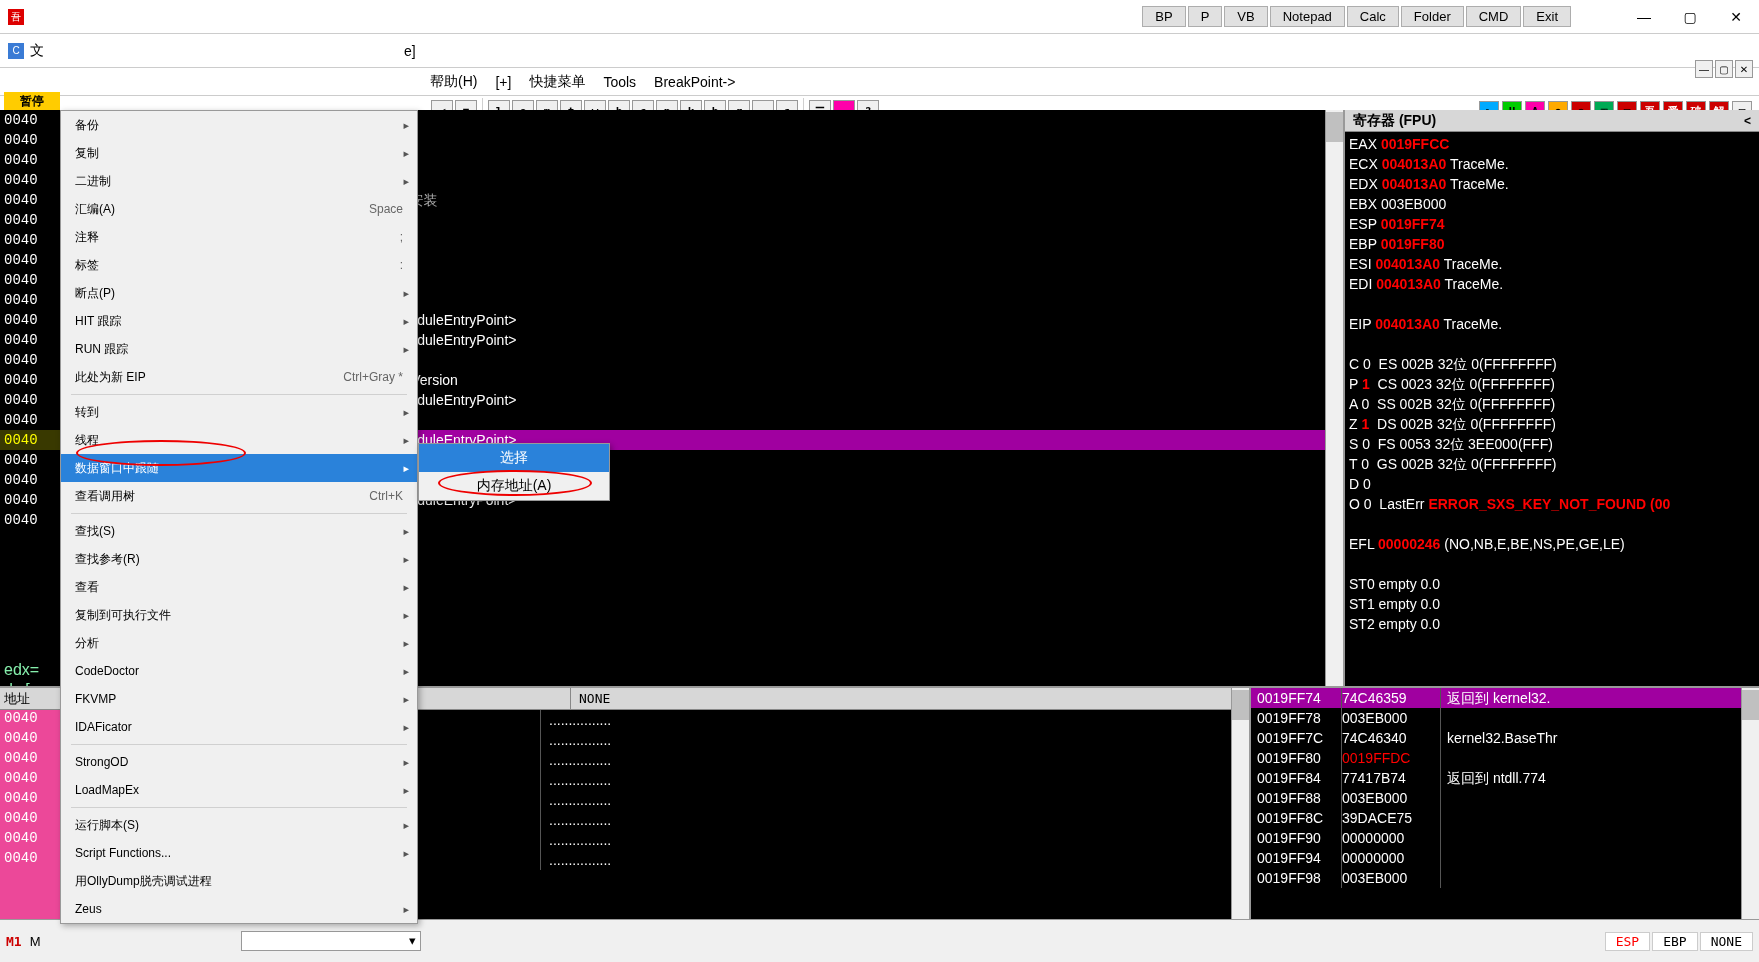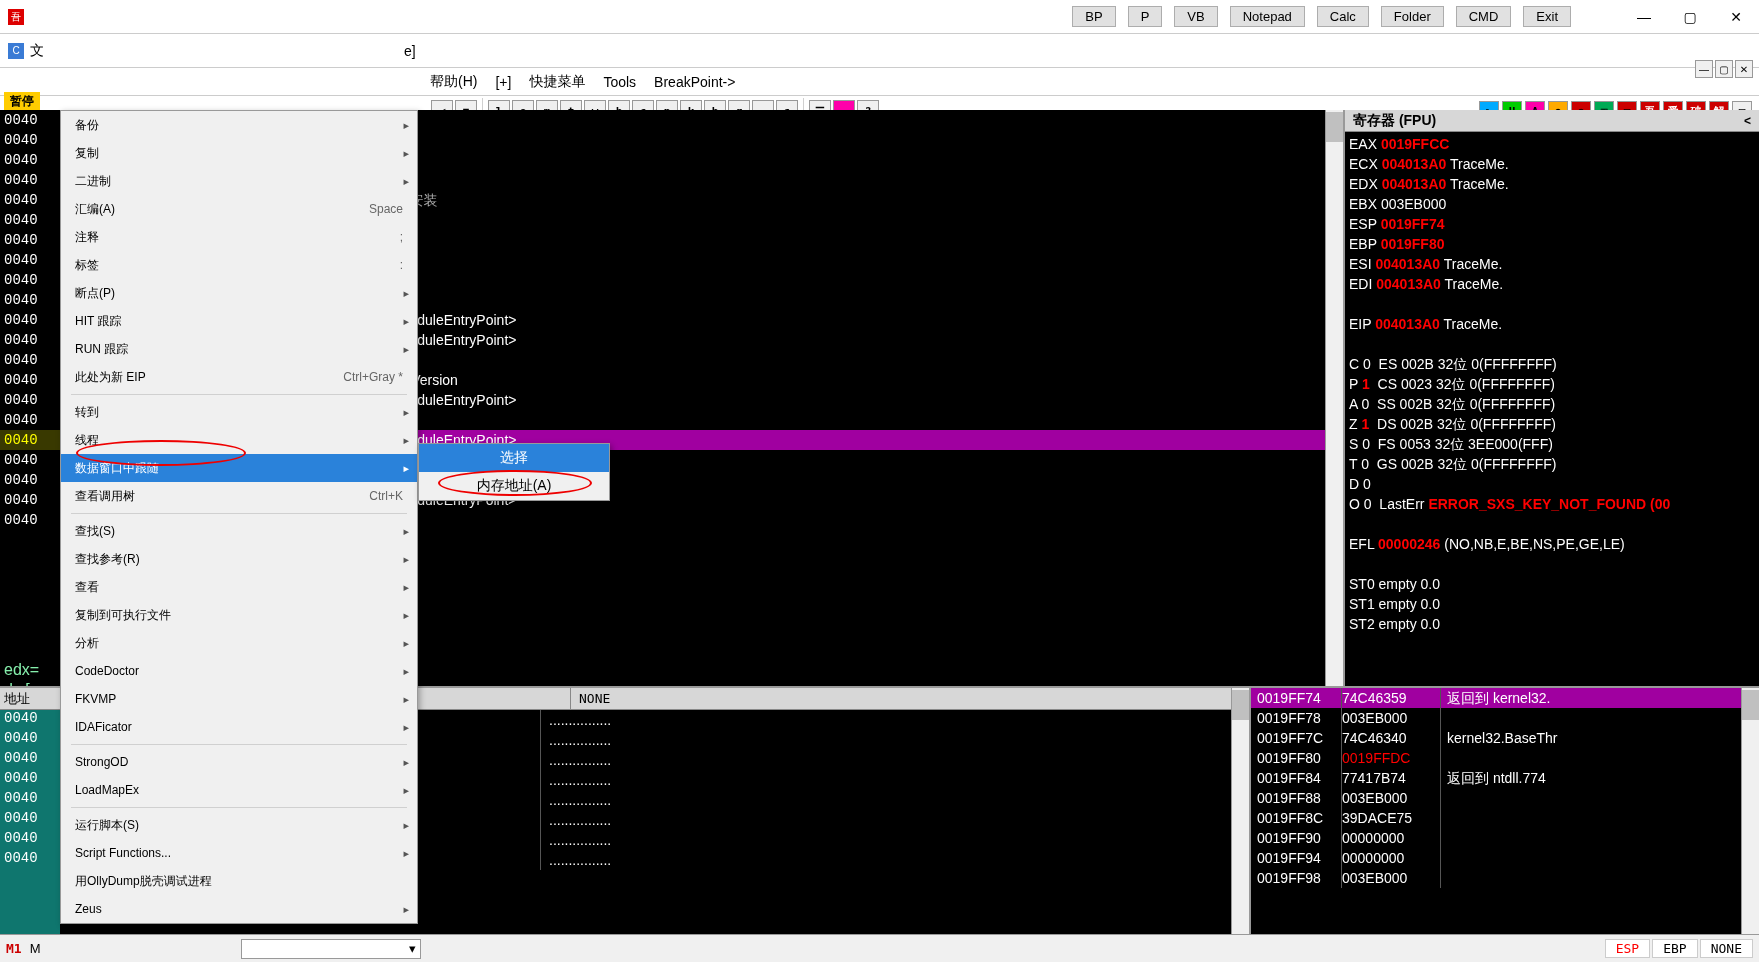--- a/index.html
+++ b/index.html
@@ -4,38 +4,38 @@
 <style>
 *{margin:0;padding:0;box-sizing:border-box;font-family:'Microsoft YaHei',sans-serif}
 body{width:1759px;height:962px;background:#fff;overflow:hidden;position:relative}
 .mono{font-family:'Consolas','Courier New',monospace}
 
 
 .titlebar{height:34px;background:#fff;border-bottom:1px solid #ccc;display:flex;align-items:center;padding:0 8px;position:relative}
 .titlebar-left{display:flex;align-items:center;gap:4px}
 .titlebar-btns{position:absolute;right:0;top:0;display:flex}
 .win-btn{width:46px;height:34px;display:flex;align-items:center;justify-content:center;font-size:14px;cursor:pointer}
-.top-toolbar-btns{display:flex;gap:12px;margin-left:auto;margin-right:180px}
+.top-toolbar-btns{display:flex;gap:2px;margin-left:auto;margin-right:180px}
 .top-tb-btn{border:1px solid #adadad;background:#e1e1e1;padding:2px 12px;font-size:13px;cursor:pointer}
 .icon-sq{width:16px;height:16px;display:inline-block;background:#d00;font-size:10px;color:#fff;text-align:center;line-height:16px}
 
 .secondrow{height:34px;display:flex;align-items:center;border-bottom:1px solid #ccc;padding-left:8px}
 .secondrow .icon-sq.blue{background:#3a7bd5}
 .menubar{height:28px;display:flex;align-items:center;gap:18px;padding-left:430px;font-size:14px;border-bottom:1px solid #ccc}
 .menubar span{cursor:pointer}
 
 
 .toolbar3{height:32px;display:flex;align-items:center;padding-left:430px;border-bottom:2px solid #888;position:relative}
 .tb-sep{width:1px;height:26px;background:#d0d0d0;margin:0 4px}
 .tb-icon{width:22px;height:22px;border:1px solid #999;margin:0 1px;display:flex;align-items:center;justify-content:center;font-size:11px;cursor:pointer;background:#f0f0f0;font-weight:bold;font-family:Consolas,monospace}
 .tb-right{position:absolute;right:6px;display:flex;gap:1px}
 .tb-right .tb-icon{width:20px;height:20px}
 
 
-.pause-lbl{position:absolute;left:4px;top:92px;background:#ffcc00;color:#000;font-size:12px;padding:1px 6px;font-weight:bold}
+.pause-lbl{position:absolute;left:4px;top:92px;background:#ffcc00;color:#000;font-size:12px;padding:1px 16px;font-weight:bold}
 
 
 .main{display:flex;height:calc(100% - 110px - 28px);position:absolute;top:110px;left:0;right:0}
 .left-addr{width:60px;background:#000;color:#fff;font-size:14px;line-height:20px;padding-top:0;overflow:hidden}
 .left-addr .arow{height:20px;padding-left:4px}
 .left-addr .arow.hl{background:#393900;color:#ffff00}
 
 
 .ctx-menu{position:absolute;left:60px;top:0;width:358px;background:#f0f0f0;border:1px solid #999;box-shadow:2px 2px 6px rgba(0,0,0,.3);z-index:100}
 .ctx-item{height:28px;display:flex;align-items:center;justify-content:space-between;padding:0 14px;font-size:12px;cursor:pointer;position:relative}
@@ -67,42 +67,42 @@
 .reg-panel{width:416px;background:#000;color:#fff;font-size:14px;position:relative;border-left:2px solid #999}
 .reg-title{background:#d7d7d7;color:#000;height:22px;display:flex;align-items:center;padding:0 8px;font-family:Consolas,monospace;font-weight:bold;border-bottom:1px solid #888}
 .reg-title .arrow{margin-left:auto;font-size:12px}
 .reg-body{padding:2px 4px;line-height:20px}
 .reg-body .r-red{color:#f00;font-weight:bold}
 .reg-body .r-wht{color:#fff}
 .reg-body .rl{white-space:pre}
 
 
 .bottom{position:absolute;left:0;right:0;bottom:28px;height:248px;display:flex;background:#000;border-top:2px solid #999}
-.dump-left{width:60px;background:#0f766e}
+.dump-left{width:60px;background:#ec4899}
 .dump-left .dlbl{background:#d7d7d7;color:#000;font-size:13px;height:22px;line-height:22px;padding-left:4px;border-bottom:1px solid #888;font-family:Consolas,monospace}
 .dump-addr-col{padding-top:0}
 .dump-addr-col .arow{height:20px;color:#fff;font-size:14px;padding-left:4px}
 .dump-mid{flex:1;background:#000;color:#fff}
 .dump-hdr{height:22px;background:#d7d7d7;color:#000;border-bottom:1px solid #888;display:flex}
 .dump-hdr-cell{padding:0 8px;font-size:13px;line-height:22px;font-family:Consolas,monospace}
 .dump-row{height:20px;line-height:20px;font-size:14px;white-space:pre;display:flex}
 .hex-part{width:480px;padding-left:8px}
 .ascii-part{border-left:1px solid #555;padding-left:8px;flex:1}
 
 
 .stack-panel{width:492px;background:#000;color:#fff;border-left:2px solid #999;font-size:14px}
 .stack-row{height:20px;line-height:20px;display:flex;white-space:pre}
 .stack-row .addr{width:90px;padding-left:6px;color:#fff}
 .stack-row .val{width:100px;text-align:left;border-left:1px solid #555;border-right:1px solid #555}
 .stack-row .cmt{flex:1;padding-left:6px}
 .stack-row.hlrow{background:#a000a0}
 .stack-row.hlrow .val{color:#fff}
 
 
-.statusbar{position:absolute;bottom:0;left:0;right:0;height:28px;background:#f0f0f0;border-top:1px solid #999;display:flex;align-items:center;font-size:13px;padding:12px 6px}
+.statusbar{position:absolute;bottom:0;left:0;right:0;height:43px;background:#f0f0f0;border-top:1px solid #999;display:flex;align-items:center;font-size:13px;padding:12px 6px}
 .statusbar .sb-left{color:#c00;font-weight:bold;margin-right:8px;font-family:Consolas,monospace}
 .statusbar .sb-dd{margin-left:auto;display:flex;gap:2px}
 .statusbar .sb-cell{border:1px solid #ccc;padding:1px 10px;background:#fff;font-family:Consolas,monospace}
 .statusbar .sb-cell.red{color:#f00}
 .sb-combo{border:1px solid #999;background:#fff;width:180px;height:20px;position:relative;margin-left:200px}
 .sb-combo::after{content:'▾';position:absolute;right:4px;top:1px}
 
 
 .info-box{position:absolute;left:4px;top:660px;background:#000;color:#86efac;font-size:16px;line-height:20px}
 

